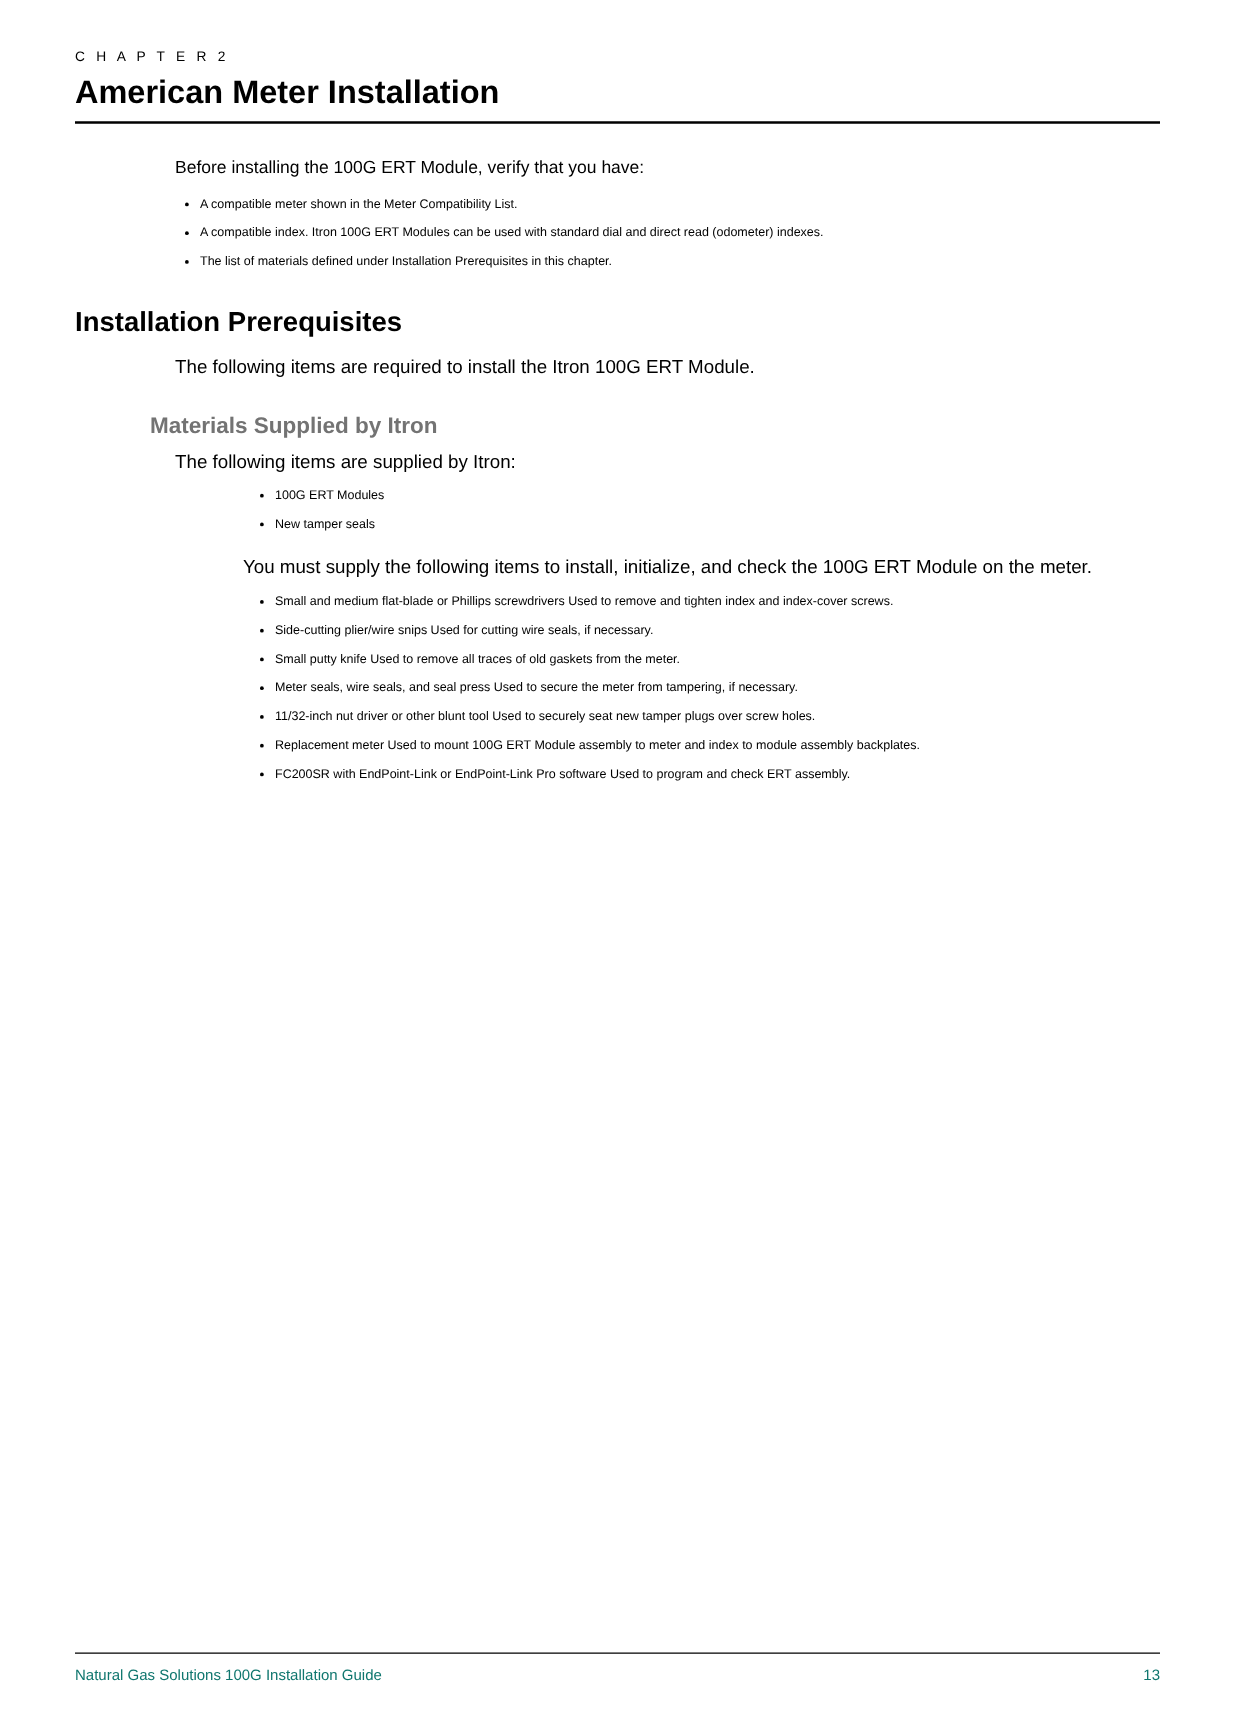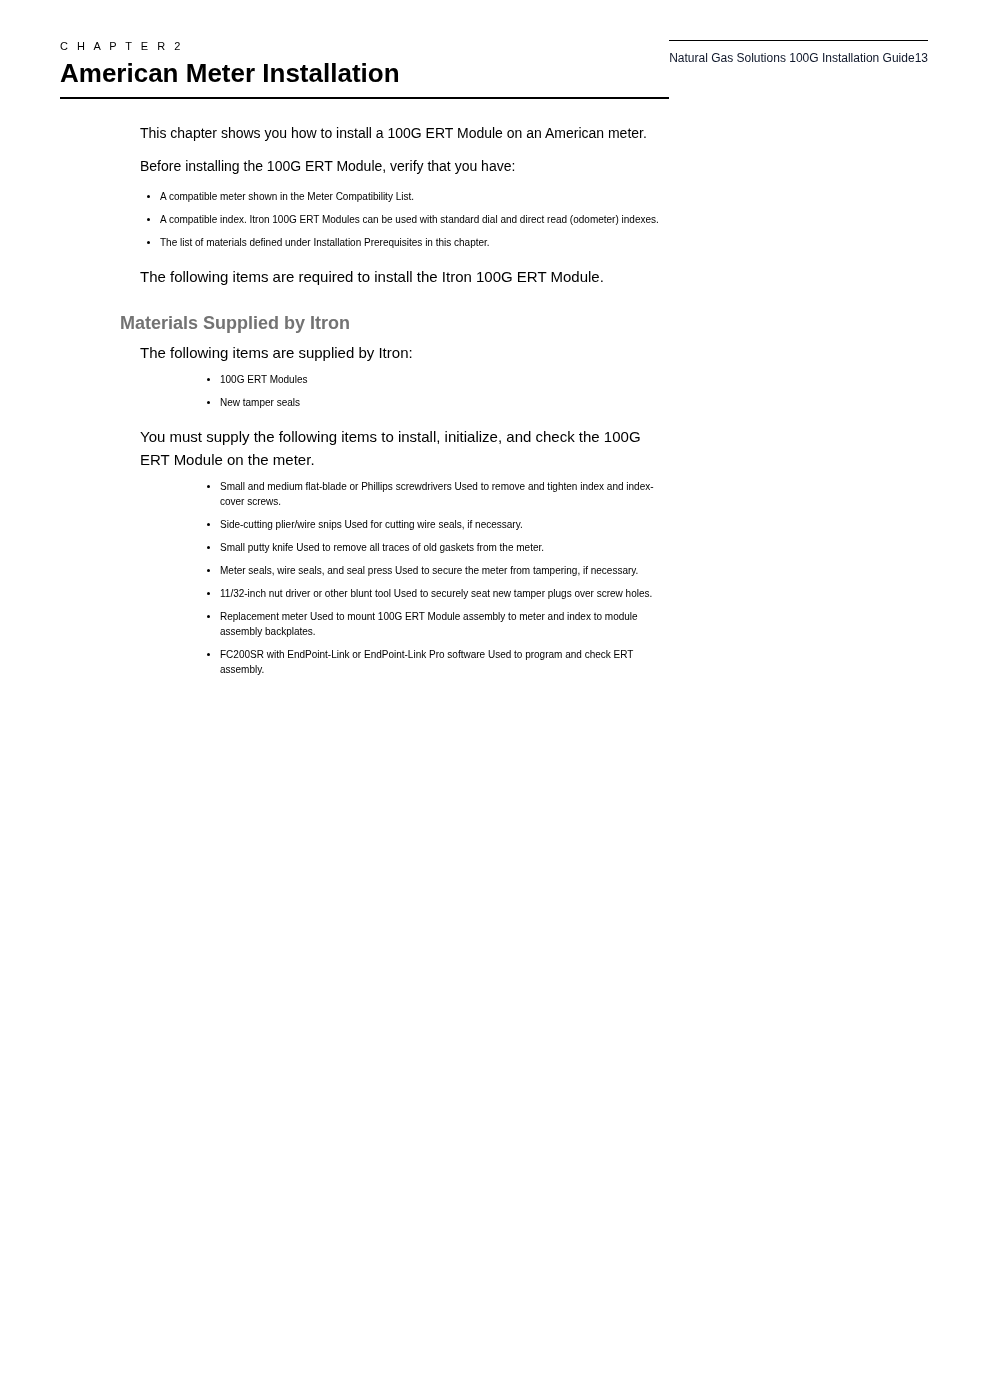--- a/index.html
+++ b/index.html
@@ -89,28 +89,29 @@
 
     .footer-divider {
       border: none;
       border-top: 1px solid #000;
       margin-top: auto;
       margin-bottom: 6px;
     }
 
     .footer {
       display: flex;
+      justify-content: space-between;
       font-size: 12px;
-      color: #0f172a;
+      color: #0f766e;
       padding-top: 4px;
     }
 
     .page-content {
       display: flex;
-      flex-direction: row;
+      flex-direction: column;
       min-height: 1307px;
     }
 
     .main-content {
       flex: 1;
     }
 
     .bullet-list li .bold-term {
       font-weight: normal;
     }
@@ -120,47 +121,47 @@
 
 <div class="page-content">
   <div class="main-content">
 
     <div class="chapter-label">C H A P T E R   2</div>
 
     <div class="chapter-title">American Meter Installation</div>
 
     <hr class="chapter-divider">
 
-    <p class="intro-text">This chapter shows you how to install a 100G ERT Module on an American meter.</p>
 
     <p class="intro-text">Before installing the 100G ERT Module, verify that you have:</p>
 
     <ul class="bullet-list">
       <li>A compatible meter shown in the Meter Compatibility List.</li>
       <li>A compatible index. Itron 100G ERT Modules can be used with standard dial and direct read (odometer) indexes.</li>
       <li>The list of materials defined under Installation Prerequisites in this chapter.</li>
     </ul>
 
+    <div class="section-title-h2">Installation Prerequisites</div>
 
     <p class="section-body">The following items are required to install the Itron 100G ERT Module.</p>
 
     <div class="sub-section">
       <div class="section-title-h3">Materials Supplied by Itron</div>
 
       <p class="section-body" style="margin-left:20px;">The following items are supplied by Itron:</p>
 
       <ul class="bullet-list">
         <li>100G ERT Modules</li>
         <li>New tamper seals</li>
       </ul>
     </div>
 
     <div class="sub-section">
 
-      <p class="section-body" style="margin-left:20px;">You must supply the following items to install, initialize, and check the 100G ERT Module on the meter.</p>
+      <p class="section-body" style="margin-left:20px;text-align:center;">You must supply the following items to install, initialize, and check the 100G ERT Module on the meter.</p>
 
       <ul class="bullet-list">
         <li>
           <span class="bold-term">Small and medium flat-blade or Phillips screwdrivers</span><span>   Used to remove and tighten index and index-cover screws.</span>
         </li>
         <li>
           <span class="bold-term">Side-cutting plier/wire snips</span><span>   Used for cutting wire seals, if necessary.</span>
         </li>
         <li>
           <span class="bold-term">Small putty knife</span><span>   Used to remove all traces of old gaskets from the meter.</span>

